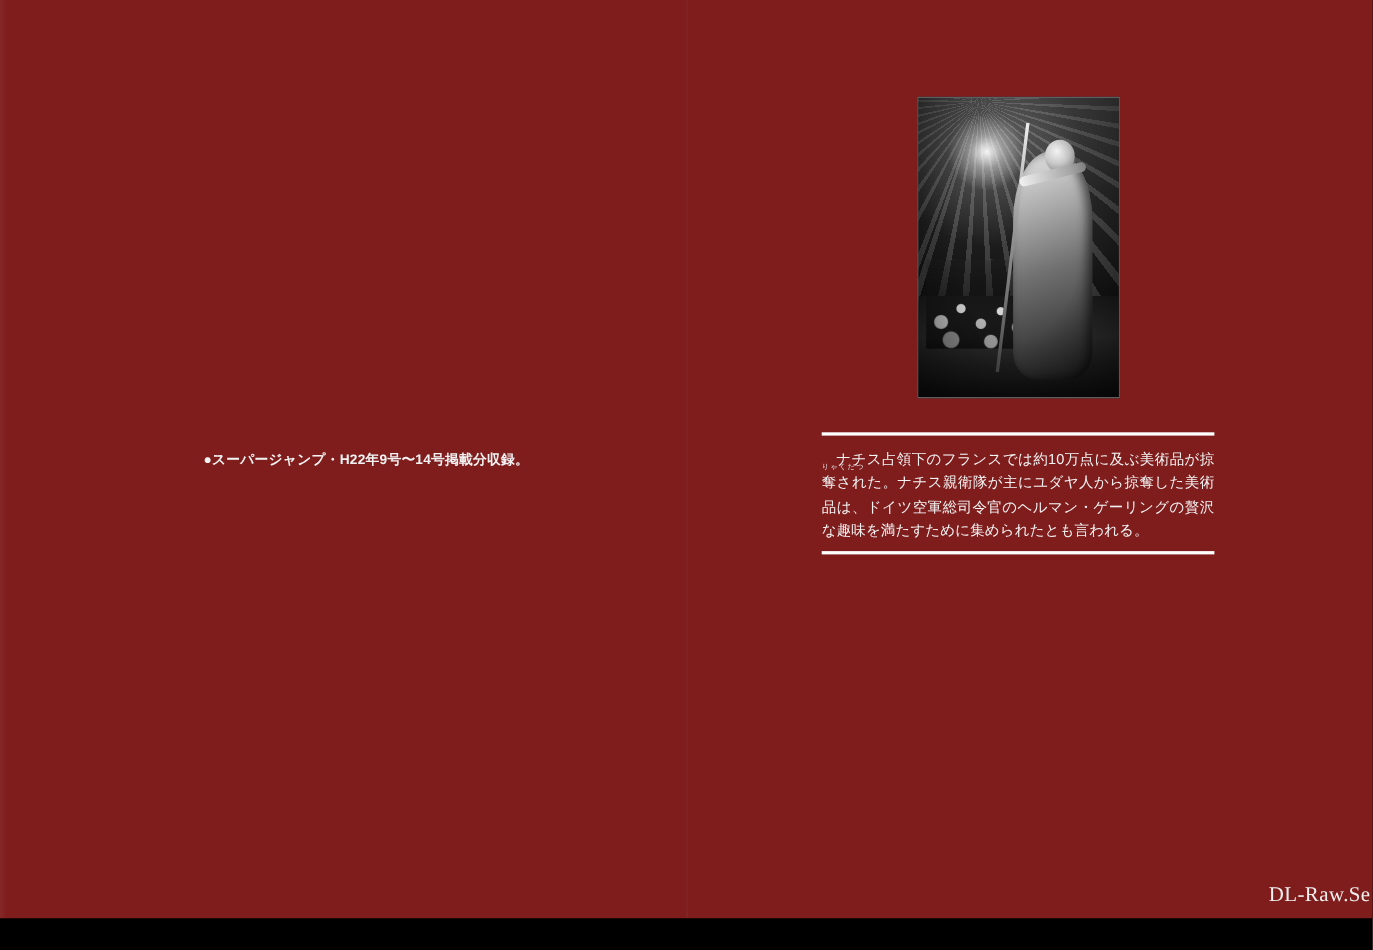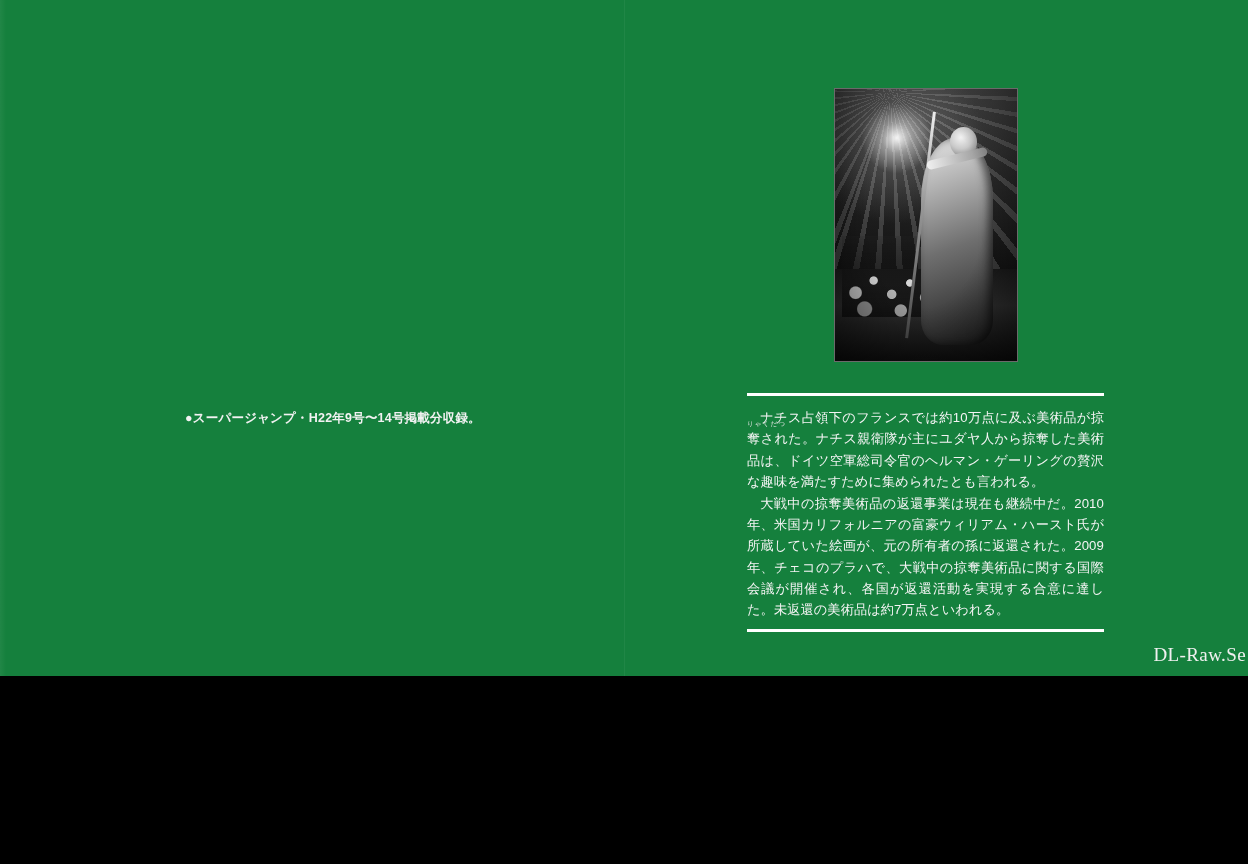--- a/index.html
+++ b/index.html
@@ -3,22 +3,22 @@
 <meta charset="utf-8">
 <style>
   html, body {
     margin: 0;
     padding: 0;
     background: #000000;
   }
   .page {
     position: relative;
     width: 1248px;
-    height: 676px;
-    background: #15803d;
+    height: 835px;
+    background: #7f1d1d;
     overflow: hidden;
     font-family: "Liberation Sans", sans-serif;
   }
 
   
   .left-page {
     position: absolute;
     left: 0;
     top: 0;
     width: 624px;
@@ -234,21 +234,20 @@
       <div class="illu-head"></div>
       <div class="illu-staff"></div>
       <div class="illu-arm"></div>
       <div class="illu-vignette"></div>
     </div>
 
     <div class="textblock">
       <div class="rule-top"></div>
       <div class="body-copy">
         <p>ナチス占領下のフランスでは約10万点に及ぶ美術品が掠奪された。ナチス親衛隊が主にユダヤ人から掠奪した美術品は、ドイツ空軍総司令官のヘルマン・ゲーリングの贅沢な趣味を満たすために集められたとも言われる。</p>
-        <p>大戦中の掠奪美術品の返還事業は現在も継続中だ。2010年、米国カリフォルニアの富豪ウィリアム・ハースト氏が所蔵していた絵画が、元の所有者の孫に返還された。2009年、チェコのプラハで、大戦中の掠奪美術品に関する国際会議が開催され、各国が返還活動を実現する合意に達した。未返還の美術品は約7万点といわれる。</p>
       </div>
       <div class="rule-bottom"></div>
     </div>
 
     <div class="ruby-mark">りゃくだつ</div>
   </div>
 
   <div class="watermark">DL-Raw.Se</div>
 
 </div>

